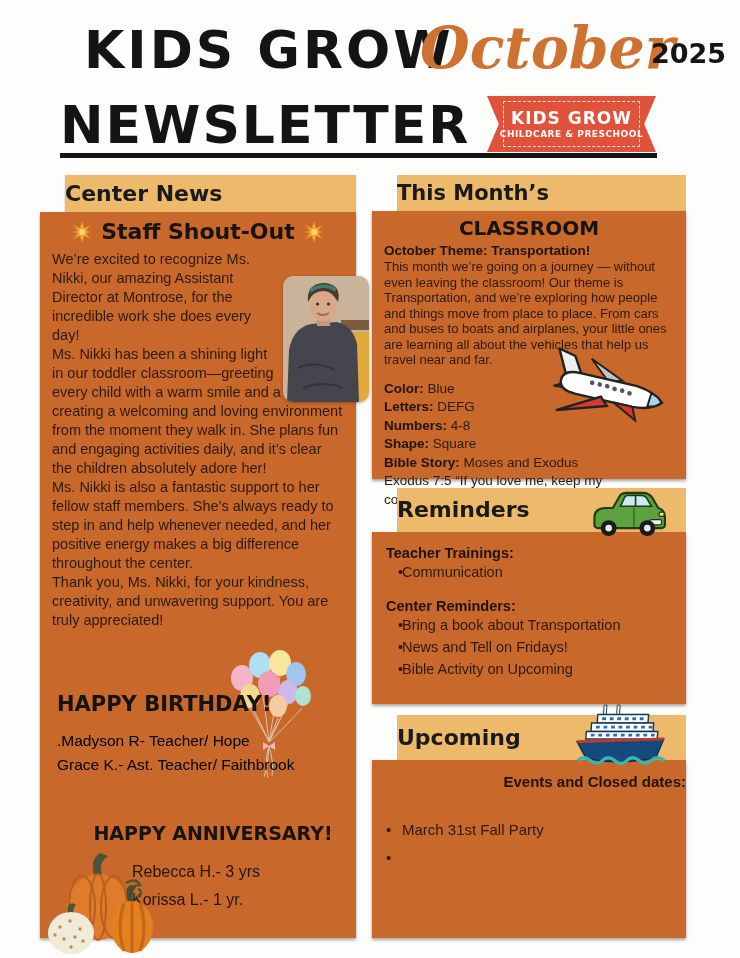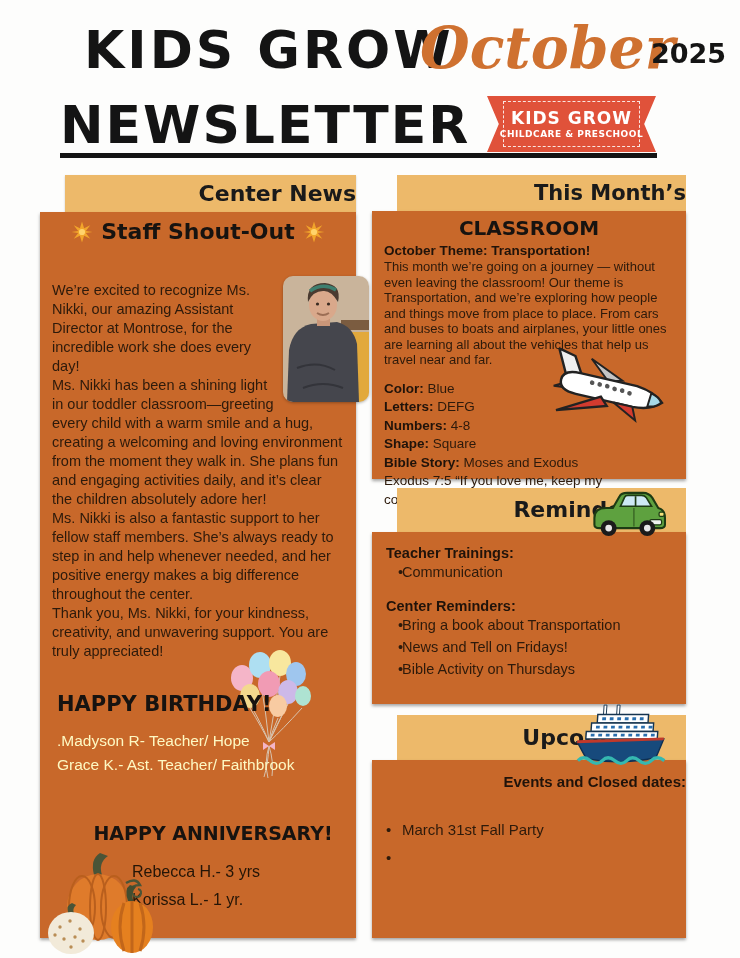--- a/index.html
+++ b/index.html
@@ -25,42 +25,42 @@
     clip-path:polygon(0% 0%,100% 0%,93% 50%,100% 100%,0% 100%,7% 50%);
     display:flex;flex-direction:column;align-items:center;justify-content:center;}
   .badge-inner{position:absolute;left:16px;right:16px;top:5px;bottom:5px;
     border:1px dashed rgba(255,255,255,.85);}
   .badge-l1{font-family:"DejaVu Sans",sans-serif;font-weight:bold;font-size:17px;color:#fff;
     letter-spacing:1px;line-height:20px;z-index:1;}
   .badge-l2{font-family:"DejaVu Sans",sans-serif;font-weight:bold;font-size:9px;color:#fff;
     letter-spacing:.5px;line-height:12px;z-index:1;}
 
   
-  .banner{background:#edb96a;text-align:right;font-family:"DejaVu Sans",sans-serif;
+  .banner{background:#edb96a;text-align:left;font-family:"DejaVu Sans",sans-serif;
     font-weight:bold;color:#1a1a1a;margin-left:25px;}
   .orange{background:#c8682a;box-shadow:0 2px 3px rgba(0,0,0,.35);}
 
   .left-col{position:absolute;left:40px;top:175px;width:316px;height:763px;}
   .left-banner{height:37px;line-height:37px;font-size:22px;box-shadow:0 1px 2px rgba(0,0,0,.2);}
   .left-panel{position:relative;height:726px;}
 
   .shout-row{display:flex;align-items:center;justify-content:center;gap:8px;padding-top:7px;}
   .shout-title{font-family:"DejaVu Sans",sans-serif;font-weight:bold;font-size:22px;color:#171310;}
   .sun{width:22px;height:22px;}
 
-  .shout-body{padding:6px 12px 0 12px;font-size:14.5px;line-height:19px;color:#2d1a0b;margin-top:31px;}
+  .shout-body{padding:6px 12px 0 12px;font-size:14.5px;line-height:19px;color:#2d1a0b;}
   .shout-body p{margin:0;}
   .photo-spacer{float:right;width:66px;height:128px;}
   .photo{position:absolute;right:-13px;top:64px;width:86px;height:126px;border-radius:10px;
     overflow:hidden;box-shadow:0 1px 3px rgba(0,0,0,.3);}
   .photo svg{display:block;width:100%;height:100%;}
 
   .birthday{position:absolute;left:17px;top:480px;color:#171310;}
   .birthday-title{font-family:"DejaVu Sans",sans-serif;font-weight:bold;font-size:21px;}
-  .birthday-list{margin-top:13px;font-size:15.5px;line-height:24px;color:#fef9c3;}
+  .birthday-list{margin-top:13px;font-size:15.5px;line-height:24px;color:#000000;}
   .balloons{position:absolute;left:182px;top:438px;width:90px;height:132px;}
 
   .anniversary{position:absolute;left:0;top:610px;width:100%;}
   .anniversary-title{text-align:center;padding-left:30px;font-family:"DejaVu Sans",sans-serif;
     font-weight:bold;font-size:19px;color:#171310;}
   .anniversary-list{margin:14px 0 0 92px;font-size:16px;line-height:28px;color:#241507;}
   .pumpkins{position:absolute;left:2px;top:633px;width:124px;height:110px;}
 
   .right-sec{position:absolute;left:372px;width:314px;}
   .sec-curriculum{top:175px;height:304px;}
@@ -267,21 +267,21 @@
         <circle cx="27" cy="54" r="4" fill="#e8e8e8"></circle>
       <circle cx="73" cy="54" r="9.5" fill="#1b1b1b"></circle>
         <circle cx="73" cy="54" r="4" fill="#e8e8e8"></circle>
     </svg>
     <div class="orange rem-panel">
       <div class="grp-label">Teacher Trainings:</div>
       <div class="b-row">Communication</div>
       <div class="grp-label second">Center Reminders:</div>
       <div class="b-row">Bring a book about Transportation</div>
       <div class="b-row">News and Tell on Fridays!</div>
-      <div class="b-row">Bible Activity on Thursdays</div>
+      <div class="b-row">Bible Activity on Upcoming</div>
     </div>
   </div>
 
   <div class="right-sec sec-upcoming">
     <div class="banner up-banner">Upcoming</div>
     <svg class="ship" viewBox="0 0 100 72">
       <g transform="skewX(-4)">
         <rect x="30" y="1" width="3" height="11" fill="#ffffff" stroke="#16344f" stroke-width="1"></rect>
         <rect x="44" y="1" width="3" height="11" fill="#ffffff" stroke="#16344f" stroke-width="1"></rect>
         <rect x="24" y="11" width="54" height="9" fill="#ffffff" stroke="#16344f" stroke-width="1.5"></rect>

